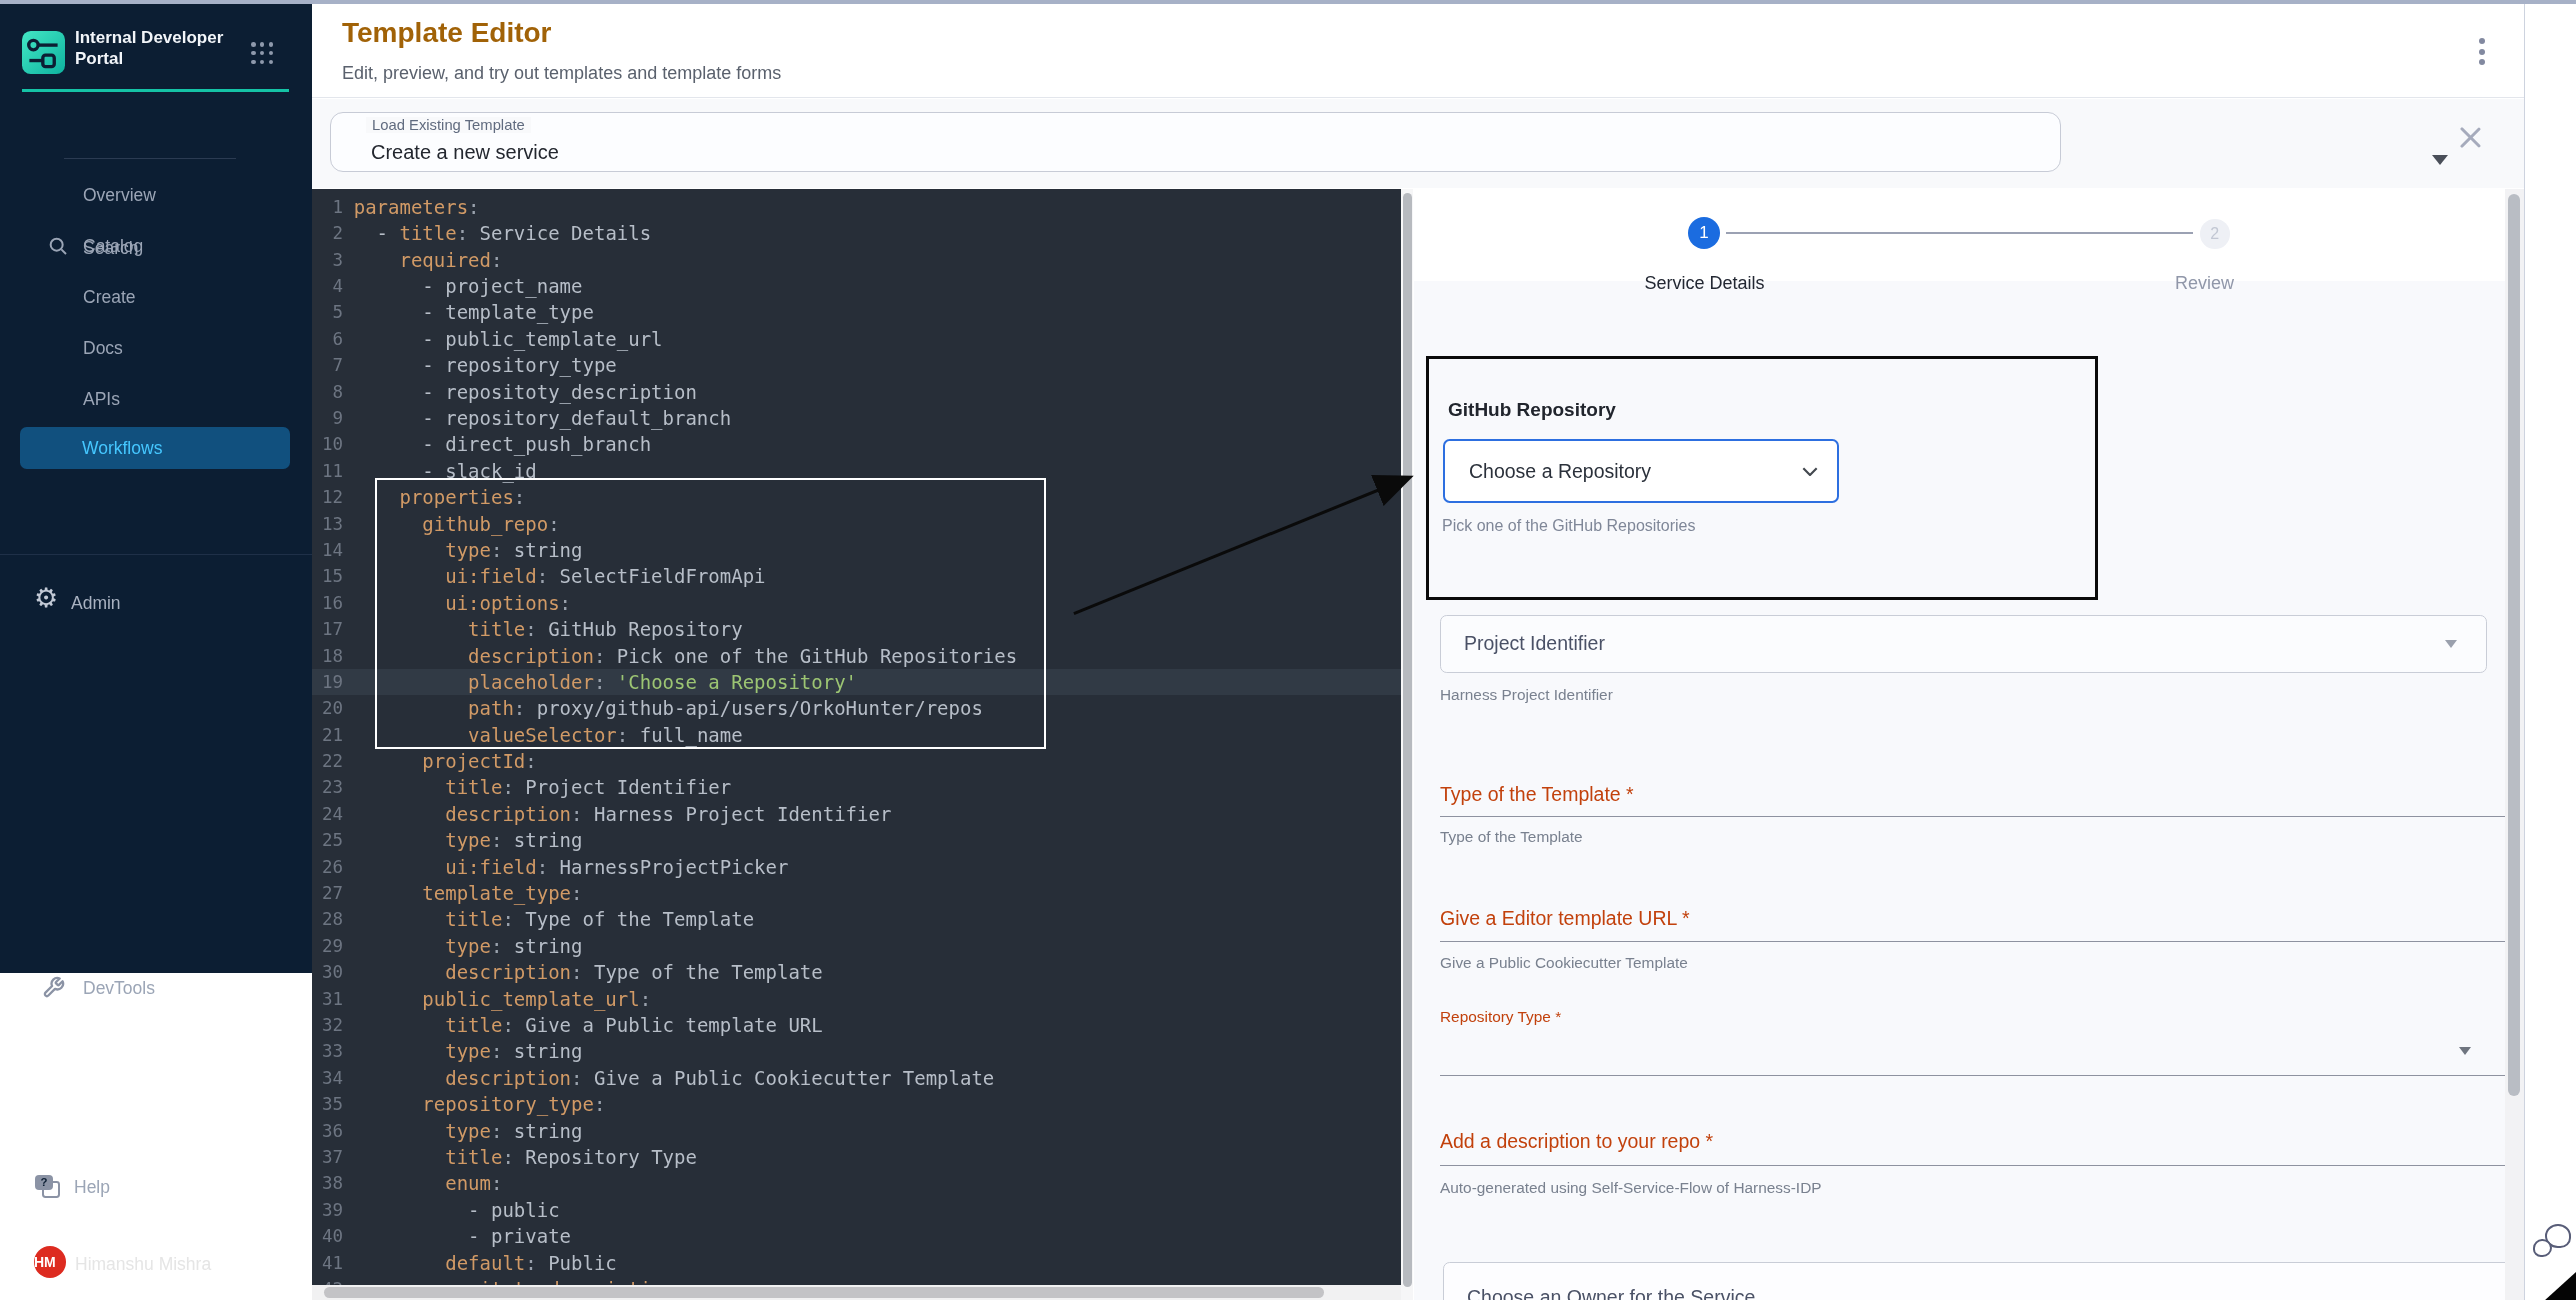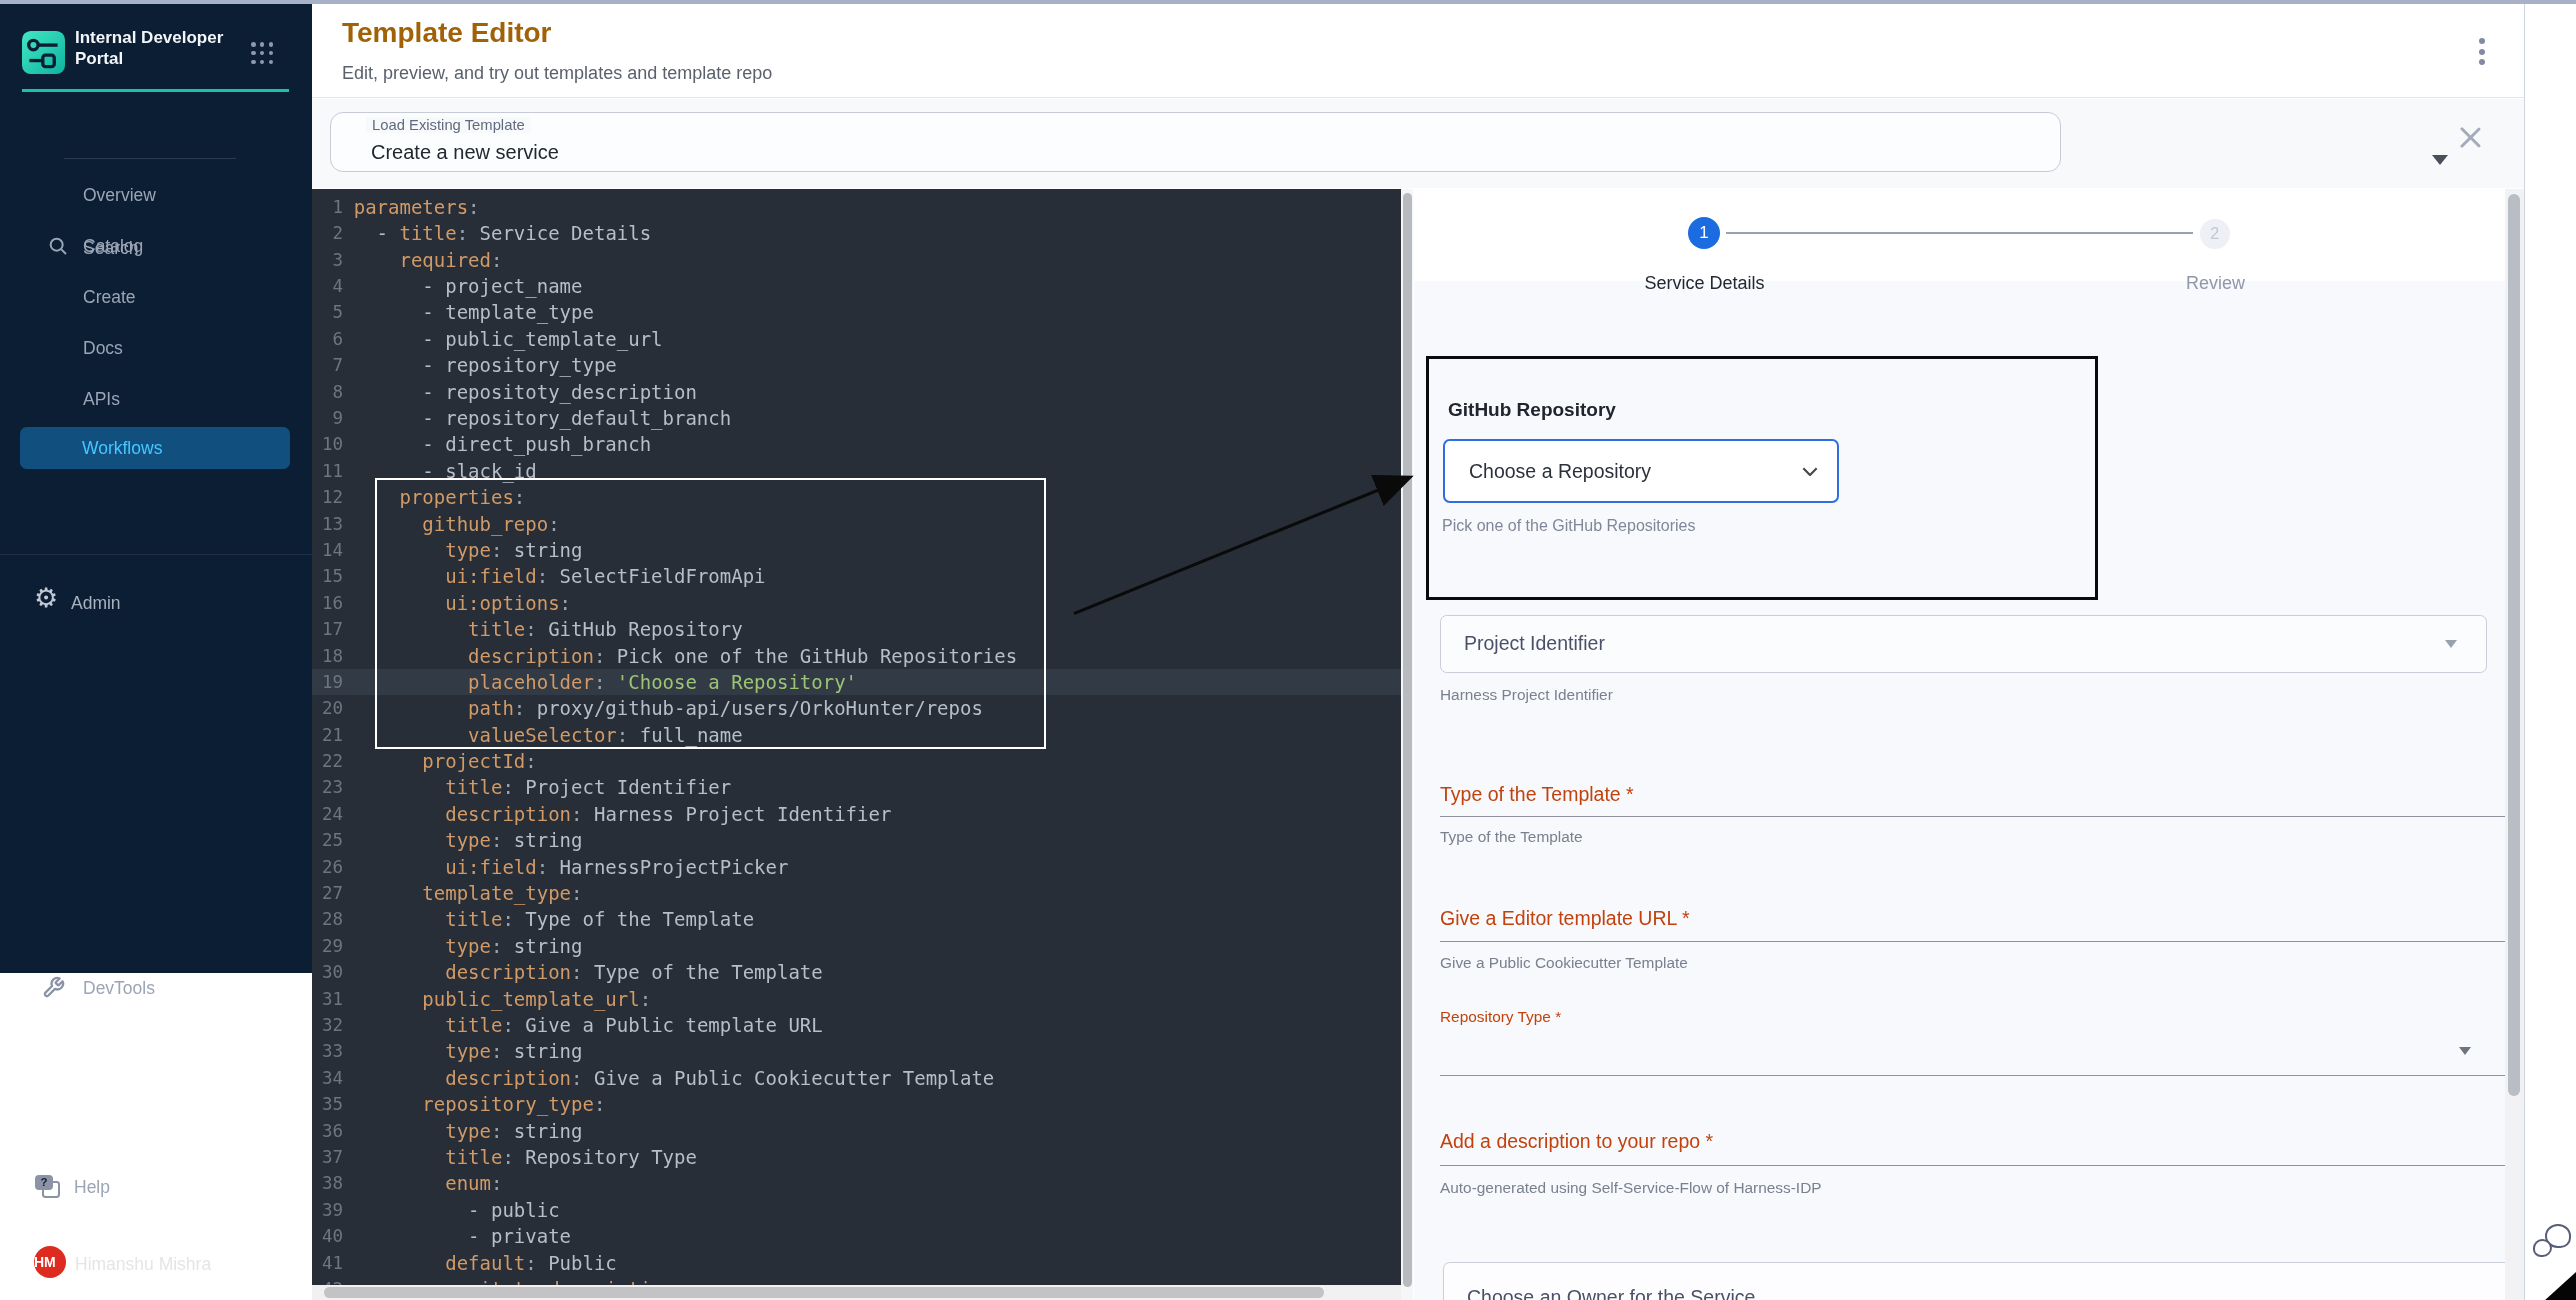--- a/index.html
+++ b/index.html
@@ -69,21 +69,21 @@
   #editor-hscroll{left:312px;top:1285px;width:1089px;height:16px;background:#f1f1f2}
   #editor-hthumb{left:324px;top:1287px;width:1000px;height:11.4px;border-radius:5.4px;background:#c3c3c6}
   
   #right-panel{left:1414px;top:189px;width:1091px;height:1112px;background:#fff}
   #form-area{left:1414px;top:281px;width:1091px;height:1020px;background:#f8f9fc}
   .step-circle{border-radius:50%;text-align:center}
   #step1{left:1688px;top:217px;width:32px;height:32px;background:var(--accent-blue,#1b6ce0);color:#fff;font-size:17px;line-height:32px}
   #step-line{left:1726px;top:232px;width:467px;height:2px;background:#9ba1b3}
   #step2{left:2200px;top:219px;width:29.5px;height:29.5px;background:#eef0f5;color:#c2c7d3;font-size:16px;line-height:29.5px}
   #step1-label{left:1624px;top:273px;width:161px;text-align:center;font-size:18px;color:#232833}
-  #step2-label{left:2175px;top:273px;width:81px;text-align:center;font-size:18px;color:#9097a9}
+  #step2-label{left:2175px;top:273px;width:81px;text-align:left;font-size:18px;color:#9097a9}
   #gh-annotation{left:1426px;top:356px;width:672px;height:244px;border:3.4px solid var(--annotation-black,#0b0b0b);box-sizing:border-box;pointer-events:none}
   #gh-label{left:1448px;top:399px;font-size:19px;font-weight:bold;color:#21252d}
   #gh-select{left:1443px;top:439px;width:396px;height:64px;border:2px solid var(--select-border-blue,#2d6fe0);border-radius:6.7px;background:#fff;box-sizing:border-box}
   #gh-select-value{position:absolute;left:24px;top:0;line-height:60px;font-size:19.5px;color:#2b313b}
   #gh-chevron{position:absolute;right:19px;top:25.5px}
   #gh-helper{left:1442px;top:517px;font-size:16px;color:#7f8798}
   #proj-select{left:1440px;top:615px;width:1047px;height:58px;border:1.3px solid #c9cdd7;border-radius:6.7px;background:#fbfcfe;box-sizing:border-box}
   #proj-value{position:absolute;left:23px;top:0;line-height:55px;font-size:19.5px;color:#4a5166}
   #proj-caret{position:absolute;right:29.5px;top:24px;width:0;height:0;border-left:6.7px solid transparent;border-right:6.7px solid transparent;border-top:8px solid #9aa0ad}
   #proj-helper{left:1440px;top:686px;font-size:15.4px;color:#79818f}
@@ -185,21 +185,21 @@
         <div class="hb1">?</div>
     </div>
     <span class="abs nav-label" id="help-label">Help</span>
 
     <div class="abs" id="avatar">HM</div>
     <span class="abs" id="user-name">Himanshu Mishra</span>
   </div>
 
   <div class="abs" id="main-header">
     <div class="abs" id="page-title">Template Editor</div>
-    <div class="abs" id="page-subtitle">Edit, preview, and try out templates and template repo</div>
+    <div class="abs" id="page-subtitle">Edit, preview, and try out templates and template forms</div>
     <div class="abs" id="kebab-icon">
         <i></i>
         <i></i>
         <i></i>
       </div>
   </div>
 
   <div class="abs" id="loader-band">
     <div class="abs" id="loader-field">
       <span class="abs" id="loader-label">Load Existing Template</span>

